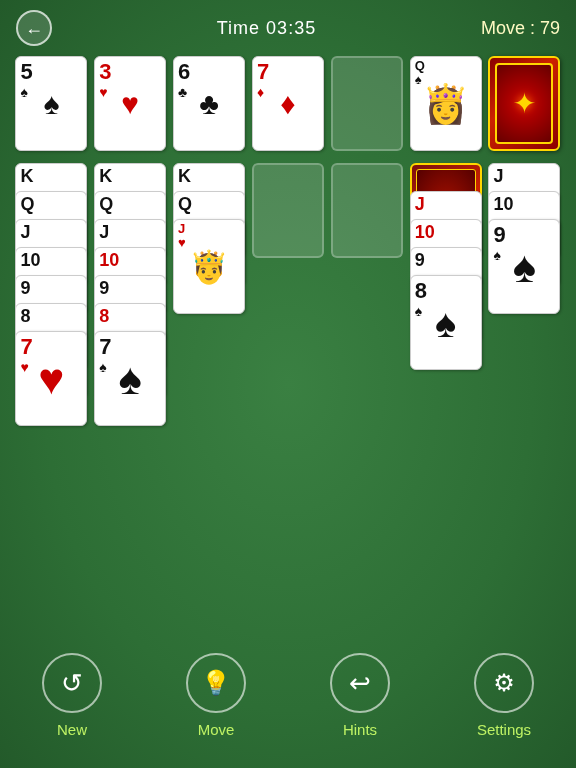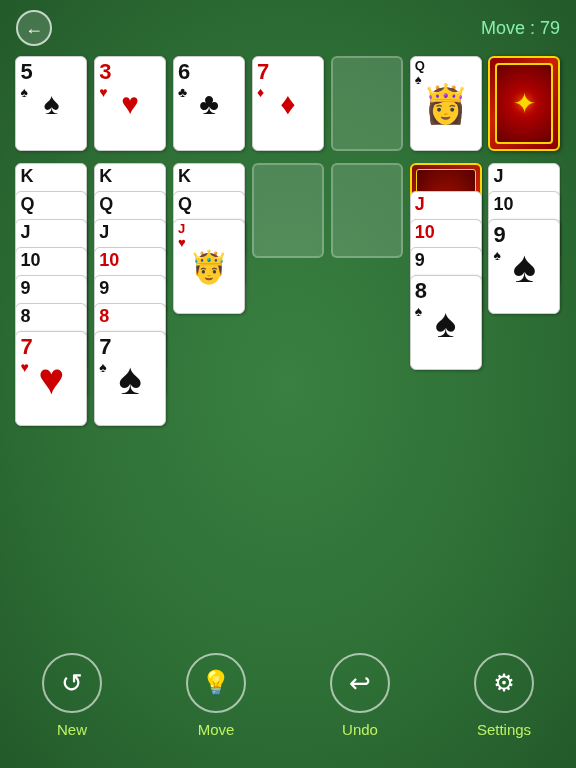--- a/index.html
+++ b/index.html
@@ -47,21 +47,21 @@
     }
 
     #timer {
       color: white;
       font-size: 18px;
       font-weight: 500;
       letter-spacing: 1px;
     }
 
     #moves {
-      color: #86efac;
+      color: #fef9c3;
       font-size: 18px;
       font-weight: 500;
     }
 
     
     #game-area {
       position: relative;
       padding: 0 8px;
       z-index: 10;
     }
@@ -269,20 +269,21 @@
       font-size: 20px;
     }
   </style>
 </head>
 <body>
 
 <div id="header">
   <div id="back-btn">
     <span>←</span>
   </div>
+  <div id="timer">Time 03:35</div>
   <div id="moves">Move : 79</div>
 </div>
 
 <div id="game-area">
 
   <div id="top-row">
 
     <div class="card black">
       <span>5</span>
       <span class="suit">♠</span>
@@ -407,21 +408,21 @@
     <div class="toolbar-btn">
       <span style="font-size:24px;">💡</span>
     </div>
     <span class="toolbar-label">Move</span>
   </div>
 
   <div class="toolbar-item">
     <div class="toolbar-btn">
       <span style="font-size:26px;">↩</span>
     </div>
-    <span class="toolbar-label">Undo</span>
+    <span class="toolbar-label">Hints</span>
   </div>
 
   <div class="toolbar-item">
     <div class="toolbar-btn">
       <span style="font-size:24px;">⚙</span>
     </div>
     <span class="toolbar-label">Settings</span>
   </div>
 
 </div>

